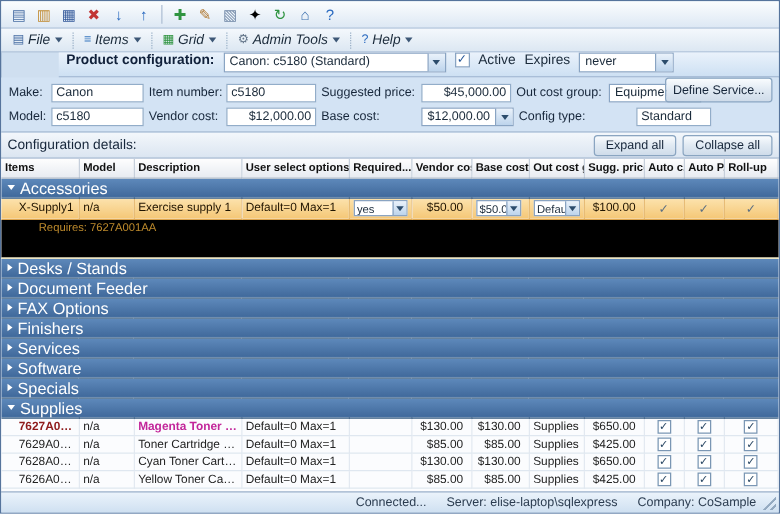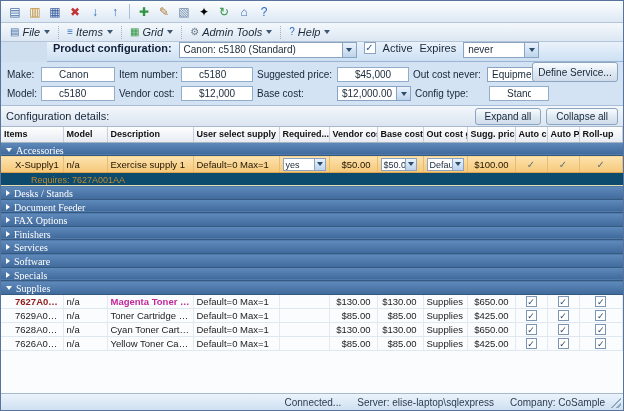--- a/index.html
+++ b/index.html
@@ -45,23 +45,23 @@
   .expires-combo{width:76px;}
   .checkbox{width:12px;height:12px;background:#fff;border:1px solid #89a4c3;display:flex;align-items:center;justify-content:center;flex:none;}
   .checkbox.checked::after{content:"✓";font-size:10px;color:#2a5a9a;line-height:1;}
   .inline-label{color:#1a2a3a;white-space:nowrap;}
 
   
   .formpanel{height:44px;background:#d3e3f4;border-bottom:1px solid #a9bdd4;position:relative;padding:3px 6px;flex:none;}
   .form-row{display:flex;align-items:center;height:19px;gap:4px;}
   .f-label{font-size:10px;color:#16263a;white-space:nowrap;flex:none;}
   .w1{width:30px;}.w2{width:58px;}.w3{width:76px;}.w4{width:70px;}
-  .f-input{height:15px;border:1px solid #92adc9;background:#fff;font-family:"Liberation Sans",sans-serif;font-size:10px;padding:0 17px;color:#1a2a3a;flex:none;}
+  .f-input{height:15px;border:1px solid #92adc9;background:#fff;font-family:"Liberation Sans",sans-serif;font-size:10px;padding:0 3px;color:#1a2a3a;flex:none;}
   .f-input.num{text-align:right;}
-  .fw-a{width:74px;}.fw-b{width:72px;}.fw-c{width:72px;}.fw-d{width:60px;}
+  .fw-a{width:74px;}.fw-b{width:72px;}.fw-c{width:72px;}.fw-d{width:60px;margin-left:20px;}
   .f-combo{width:74px;height:15px;flex:none;}
   .define-btn{position:absolute;right:5px;top:0;width:86px;height:20px;border:1px solid #8aa5c1;border-radius:3px;background:linear-gradient(#f9fcfe,#e1eaf3 48%,#cfdcea);font-size:10px;color:#16263a;display:flex;align-items:center;justify-content:center;}
 
   
   .details{height:21px;background:linear-gradient(#f3f7fb,#dbe5f1);border-bottom:1px solid #a6b8cd;display:flex;align-items:center;padding:0 5px;flex:none;}
   .details-label{color:#16263a;flex:1;}
   .btn{height:17px;padding:0 9px;border:1px solid #8aa5c1;border-radius:3px;background:linear-gradient(#f9fcfe,#e1eaf3 48%,#cfdcea);font-size:10px;color:#16263a;display:flex;align-items:center;margin-left:5px;}
 
   
   .grid-area{flex:1;background:#fbfcfe;overflow:hidden;}
@@ -71,22 +71,22 @@
   td{white-space:nowrap;overflow:hidden;}
   .cell{font-size:9.5px;color:#222;padding:1px 3px;border-right:1px solid #e3e9f1;border-bottom:1px solid #dfe7f0;height:14px;text-overflow:ellipsis;}
   .c-items{padding-left:14px;margin-top:12px;}
   .c-num{text-align:right;padding-right:6px;}
   .c-chk{text-align:center;}
   .bold-maroon{font-weight:bold;color:#8e1a1a;}
   .bold-magenta{font-weight:bold;color:#c2269a;}
   .group-row .group-cell{background:linear-gradient(#5f8abc,#40699b);height:13px;border-bottom:1px solid #35597f;padding:0;}
   .g-arrow{display:inline-block;width:0;height:0;margin:0 4px 1px 5px;border-left:3px solid transparent;border-right:3px solid transparent;border-top:4px solid #fff;}
   .g-arrow:not(.exp){border-top:3px solid transparent;border-bottom:3px solid transparent;border-left:4px solid #fff;border-right:none;margin-bottom:0;}
-  .g-label{color:#fff;font-size:10px;vertical-align:middle;font-family:Liberation Serif, serif;}
-  .requires-row .requires-cell{background:#0c4a6e;border-bottom:1px solid #e7dcae;height:12px;padding:0 0 0 30px;}
+  .g-label{color:#fff;font-size:13px;vertical-align:middle;}
+  .requires-row .requires-cell{background:#000000;border-bottom:1px solid #e7dcae;height:12px;padding:0 0 18px 30px;}
   .requires-cell span{color:#bd8a2c;font-size:9px;}
   .item-row.sel .cell{background:linear-gradient(#fce3ae,#f5c878);border-bottom:1px solid #dea54e;border-right:1px solid #e7bc76;height:17px;color:#201400;}
   .mini-combo{display:inline-flex;align-items:stretch;height:13px;background:#fff;border:1px solid #8aa4c2;width:100%;vertical-align:middle;}
   .mc-val{flex:1;font-size:9px;padding:0 2px;color:#1a2a3a;line-height:12px;overflow:hidden;}
   .mini-combo.num .mc-val{text-align:right;}
   .mc-btn{width:11px;background:linear-gradient(#eaf2fb,#bdd4ec);border-left:1px solid #8aa4c2;display:flex;align-items:center;justify-content:center;}
   .mark::after{content:"✓";color:#5c6f82;font-size:10px;}
   .chk{display:inline-block;width:11px;height:11px;border:1px solid #7a96b4;background:#fff;line-height:9px;}
   .chk.on::after{content:"✓";color:#2d4a66;font-size:9px;}
 
@@ -195,21 +195,21 @@
   </div>
 
   <div class="formpanel">
     <div class="form-row">
       <span class="f-label w1">Make:</span>
       <input class="f-input fw-a" value="Canon" style="">
       <span class="f-label w2">Item number:</span>
       <input class="f-input fw-b" value="c5180" style="">
       <span class="f-label w3">Suggested price:</span>
       <input class="f-input num fw-c" value="$45,000.00" style="">
-      <span class="f-label w4">Out cost never:</span>
+      <span class="f-label w4">Out cost group:</span>
       <div class="combo f-combo">
         <span class="combo-val">Equipment</span>
         <span class="combo-btn">
             <span class="arrow-down"></span>
           </span>
       </div>
     </div>
     <div class="form-row">
       <span class="f-label w1">Model:</span>
       <input class="f-input fw-a" value="c5180" style="">
@@ -262,21 +262,21 @@
                 <span>Model</span>
               </span>
             </th>
           <th>
               <span class="th-inner">
                 <span>Description</span>
               </span>
             </th>
           <th>
               <span class="th-inner">
-                <span>User select supply</span>
+                <span>User select options</span>
               </span>
             </th>
           <th>
               <span class="th-inner">
                 <span>Required...</span>
               </span>
             </th>
           <th>
               <span class="th-inner">
                 <span>Vendor cost</span>

